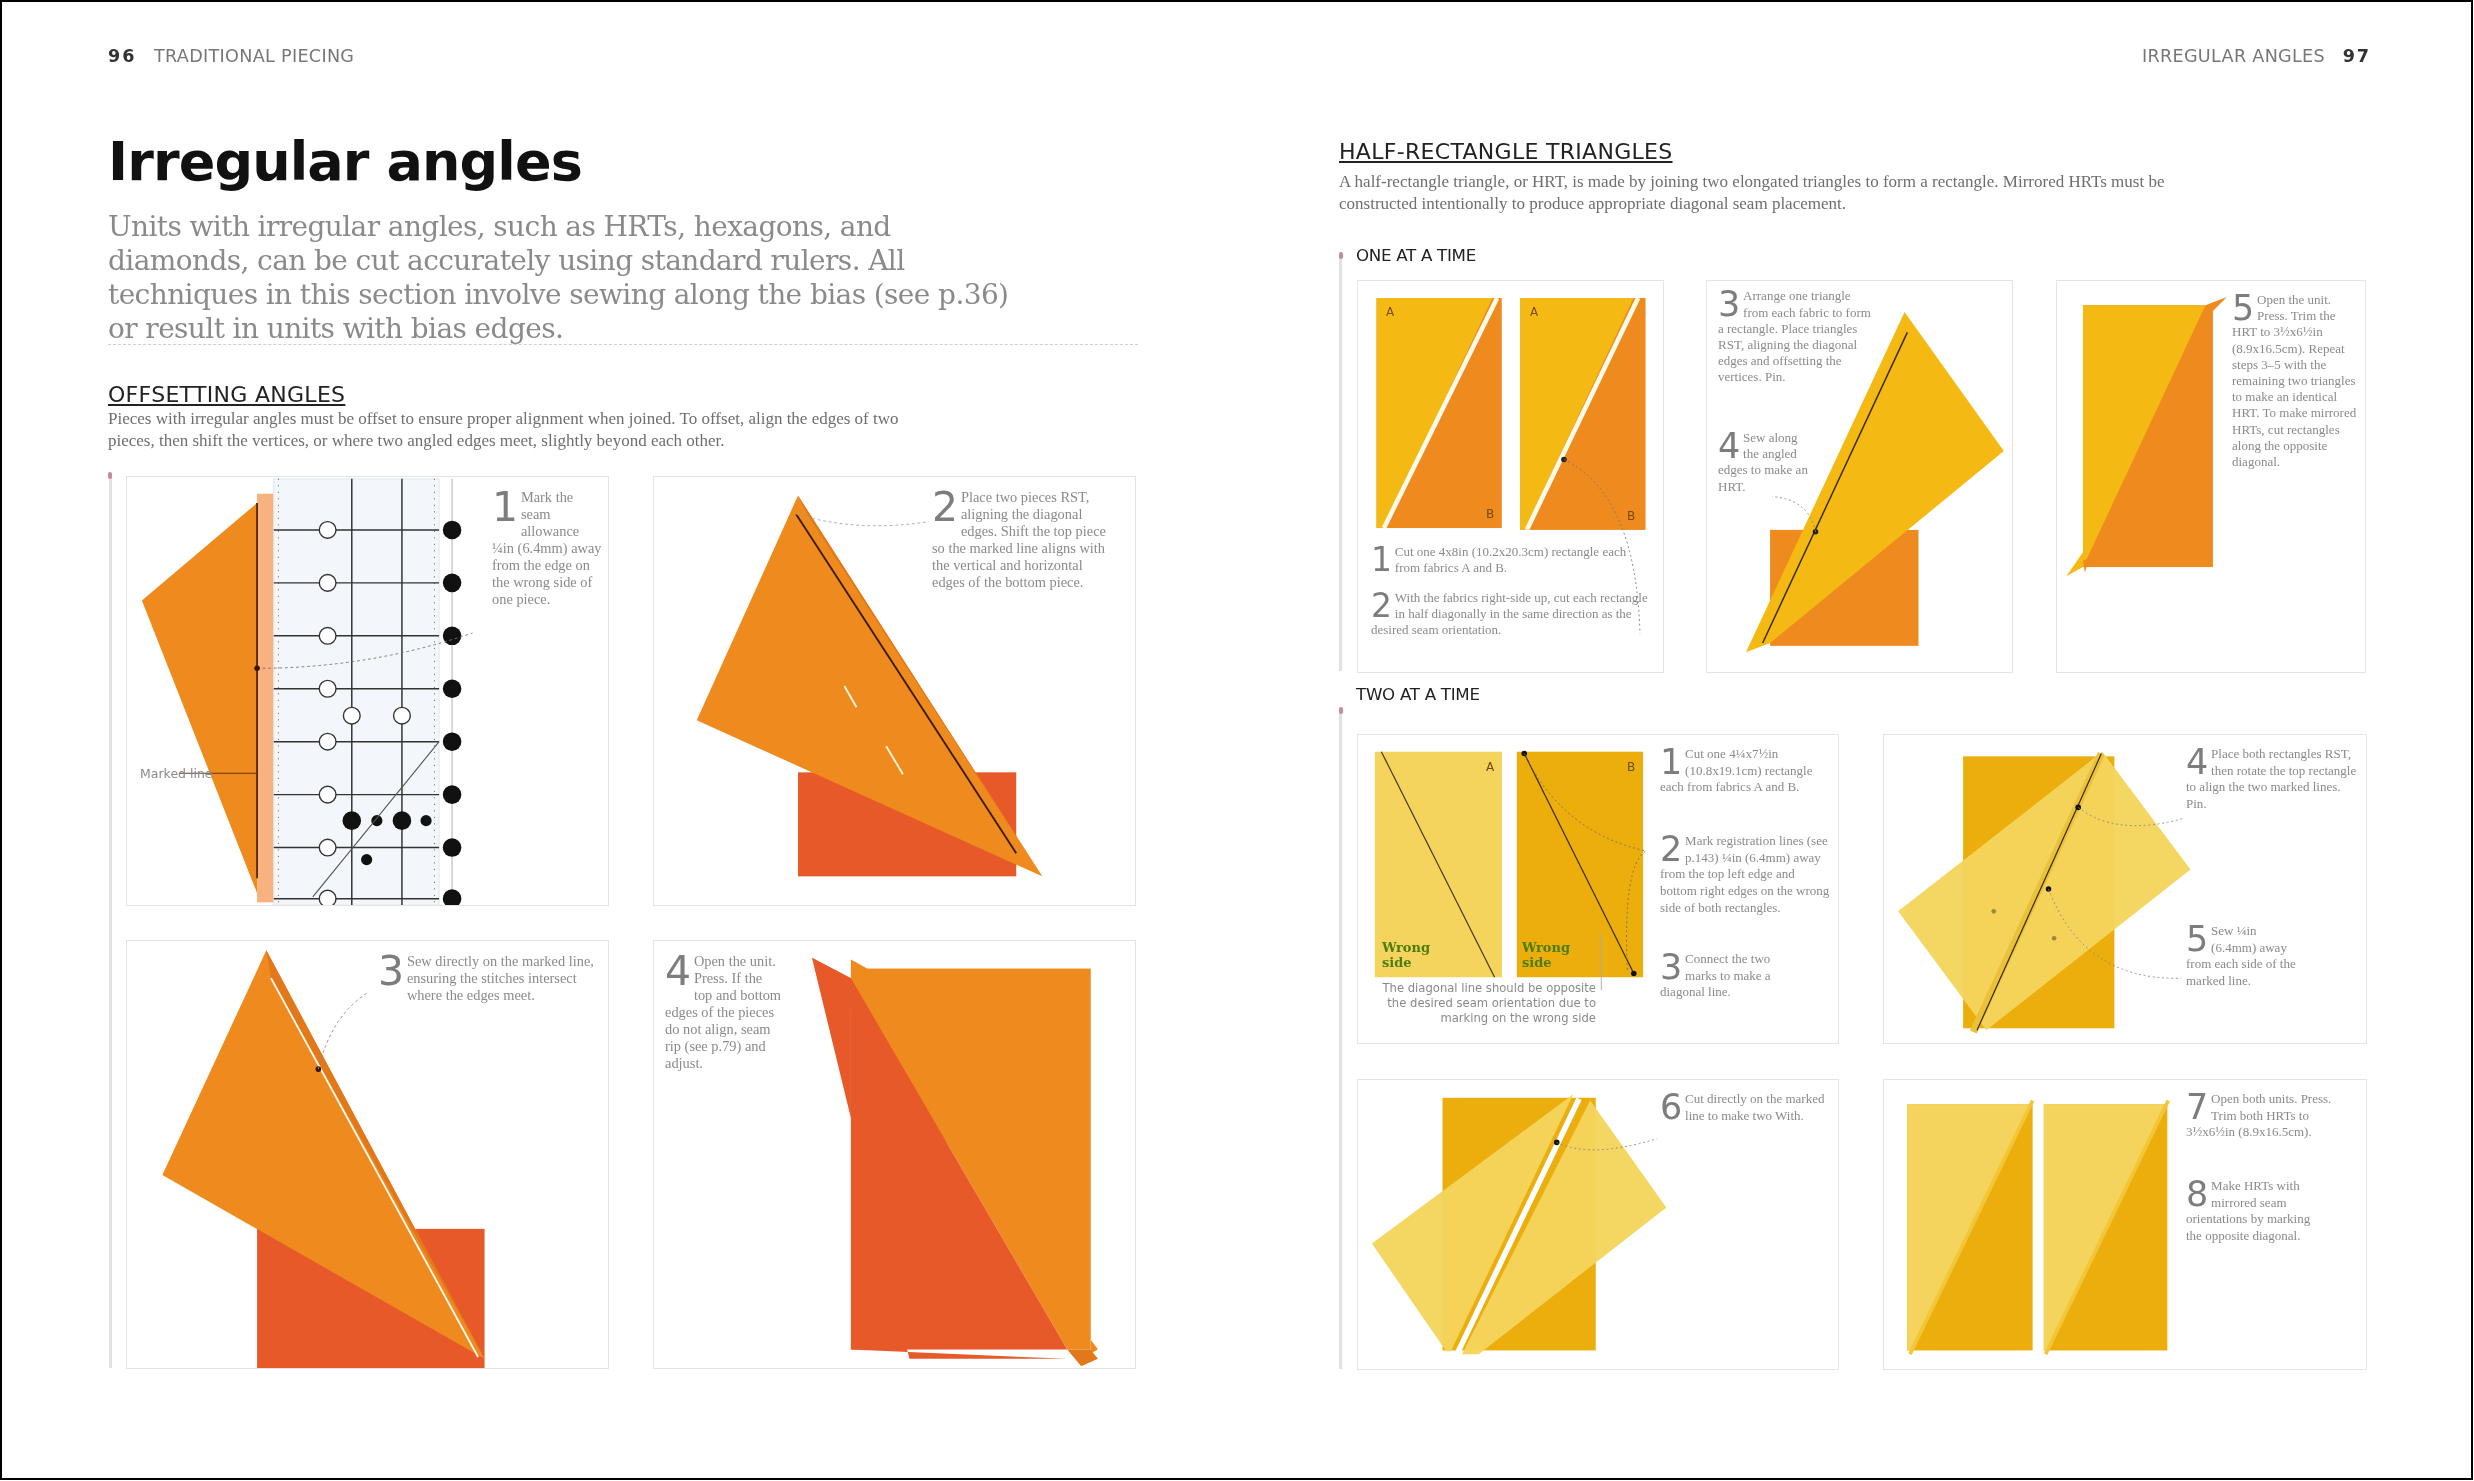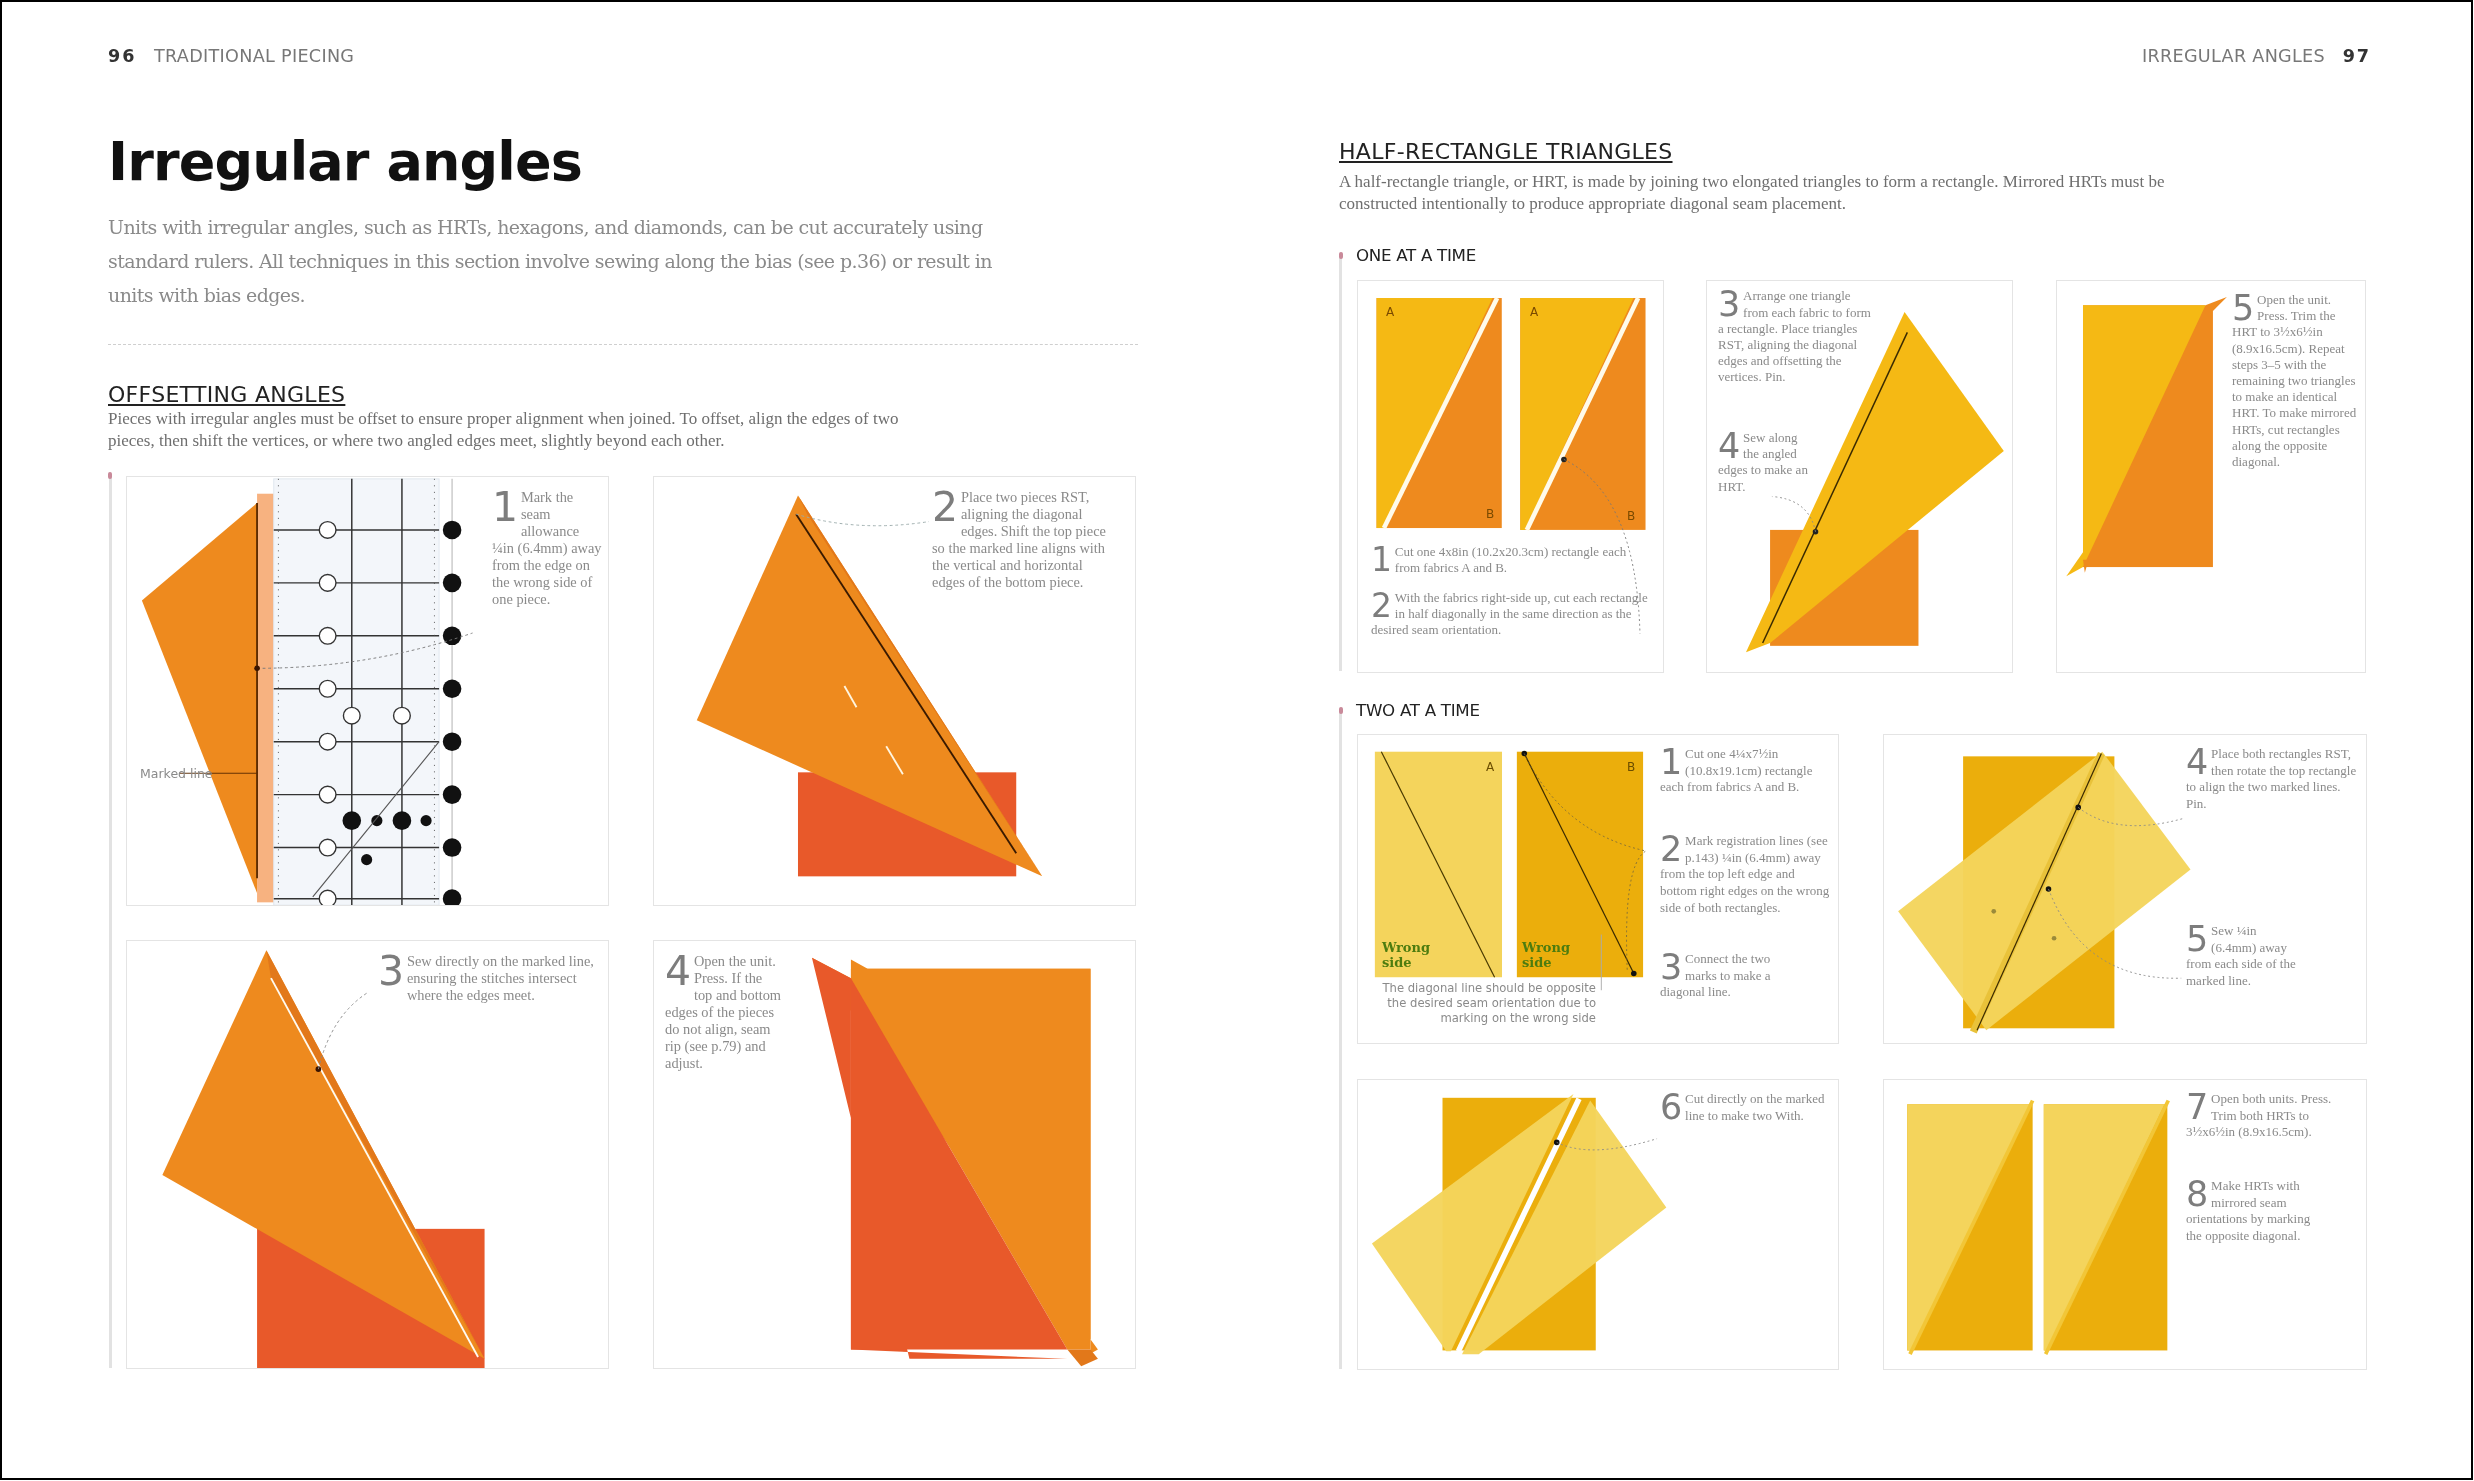--- a/index.html
+++ b/index.html
@@ -1,21 +1,21 @@
 <!DOCTYPE html>
 <html style="font-size:15px"><head>
 <meta charset="utf-8">
 <style>
   html, body { margin:0; padding:0; }
   body { width:2475px; height:1482px; background:#fff; position:relative; overflow:hidden; font-family:"Liberation Sans", sans-serif; }
   .frame { position:absolute; left:0; top:0; width:2469px; height:1476px; border:2.8px solid #000; }
   .runhead { position:absolute; top:46px; font-size:17.6px; color:#777; letter-spacing:0.3px; font-family:"DejaVu Sans", sans-serif; }
   .runhead .pg { color:#333; font-weight:bold; letter-spacing:1.9px; }
   .title { position:absolute; left:108px; top:130px; font-size:54px; font-weight:bold; color:#111; font-family:"DejaVu Sans", sans-serif; letter-spacing:-0.9px; }
-  .intro { position:absolute; left:108px; top:210px; width:928px; font-family:"DejaVu Serif", serif; font-size:19px; line-height:34px; color:#8a8a8a; letter-spacing:-0.6px; }
+  .intro { position:absolute; left:108px; top:210px; width:928px; font-family:"DejaVu Serif", serif; font-size:28px; line-height:34px; color:#8a8a8a; letter-spacing:-0.6px; }
   .dash { position:absolute; left:108px; top:344px; width:1030px; border-top:1.9px dashed #cfcfcf; }
   .h2 { position:absolute; font-family:"DejaVu Sans", sans-serif; font-size:22px; color:#222; letter-spacing:0.3px;text-decoration:underline; }
   .desc { position:absolute; font-family:"Liberation Serif", serif; font-size:17px; line-height:22px; color:#6e6e6e; }
   .h3 { position:absolute; font-family:"DejaVu Sans", sans-serif; font-size:16.7px; color:#222; letter-spacing:-0.3px; }
   .vline { position:absolute; width:2.8px; background:#e2e2e2; }
   .vdot { position:absolute; width:3.7px; height:7.4px; background:#c98a9a; border-radius:1.9px; }
   .panel { position:absolute; border:1.9px solid #e4e4e4; background:#fff; box-sizing:border-box; overflow:hidden; }
   .panel svg { position:absolute; left:0; top:0; }
   .step { position:absolute; font-family:"Liberation Serif", serif; font-size:14.4px; line-height:17px; color:#8a8a8a; }
   .step .num { float:left; font-family:"DejaVu Sans", sans-serif; font-size:41px; line-height:33px; color:#7d7d7d; margin-right:2.8px; margin-top:1.9px; }
@@ -203,21 +203,21 @@
     <polygon points="28,292 10,318 28,308" fill="#F5B914"></polygon>
     <polygon points="28,300 30,314 34,300" fill="#EE8A1E"></polygon>
   </svg>
   <div class="step" style="left:175px; top:11px; width:130px; font-size:13px; line-height:16.2px;">
     <span class="num" style="font-size:35px; line-height:28px;">5</span><span>Open the unit. Press. Trim the HRT to 3½x6½in (8.9x16.5cm). Repeat steps 3–5 with the remaining two triangles to make an identical HRT. To make mirrored HRTs, cut rectangles along the opposite diagonal.</span>
   </div>
 </div>
 
 <div class="vline" style="left:1339px; top:710px; height:659px;"></div>
 <div class="vdot" style="left:1339px; top:707px;"></div>
-<div class="h3" style="left:1356px; top:700px;">TWO AT A TIME</div>
+<div class="h3" style="left:1356px; top:684px;">TWO AT A TIME</div>
 
 <div class="panel" style="left:1357px; top:734px; width:482px; height:310px;">
   <svg width="482" height="310" viewBox="0 0 519 334">
     <rect x="18" y="18" width="137" height="243" fill="#F4D45C"></rect>
     <line x1="25" y1="18" x2="147" y2="261" stroke="#4a3a00" stroke-width="1.3"></line>
     <rect x="171" y="18" width="136" height="243" fill="#EBAE0C"></rect>
     <line x1="179" y1="20" x2="297" y2="257" stroke="#3a2a00" stroke-width="1.3"></line>
     <circle cx="179" cy="20" r="3" fill="#111"></circle>
       <circle cx="297" cy="257" r="3" fill="#111"></circle>
     <path d="M179 20 Q220 105 310 125 Q285 140 290 255" fill="none" stroke="#7a6a3a" stroke-dasharray="2 3"></path>

